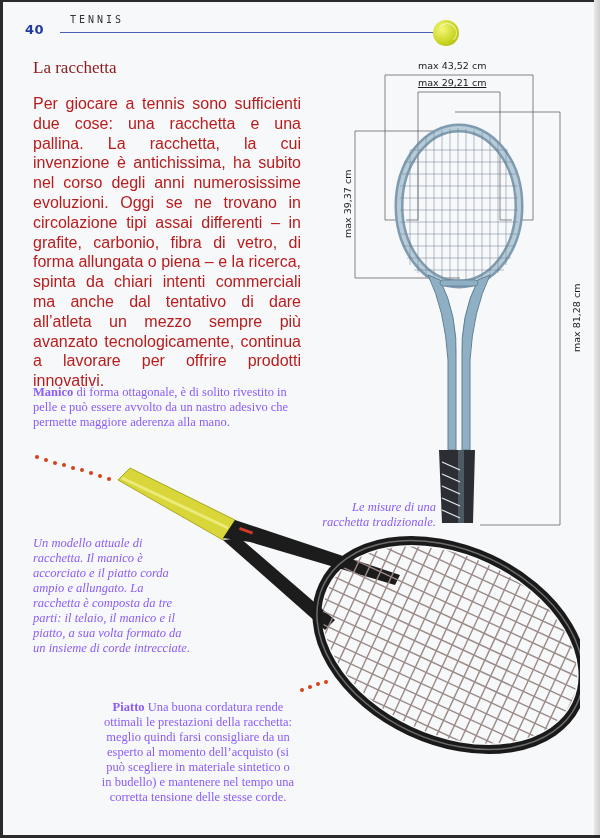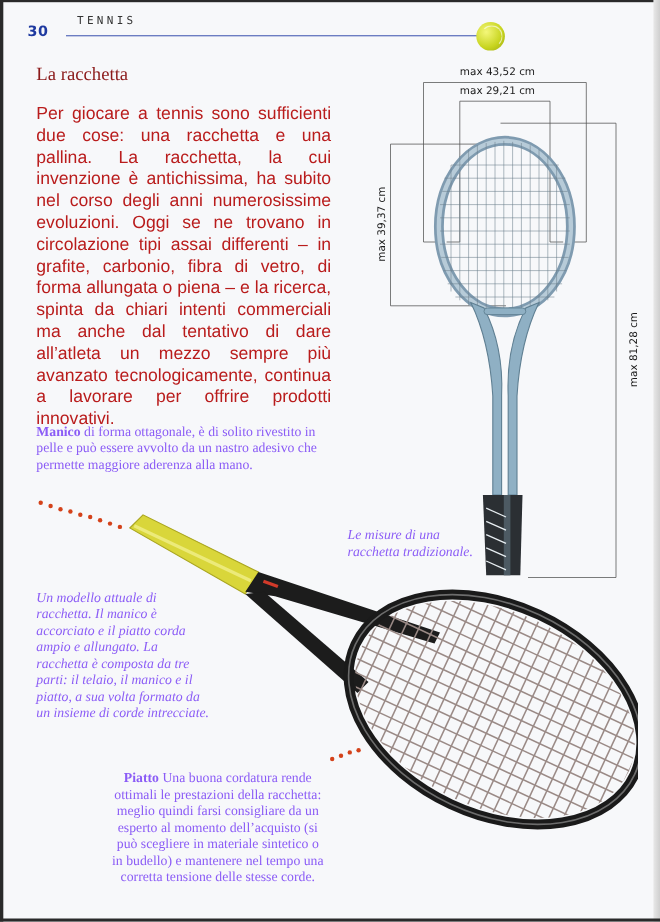--- a/index.html
+++ b/index.html
@@ -49,41 +49,41 @@
 
     .caption {
       position: absolute; font-family: "Liberation Serif", serif; font-size: 12.5px; line-height: 15px; color: #8b5cf6;
     }
     .caption b { font-weight: bold; }
     .caption.italic { font-style: italic; }
 
     .caption-manico { left: 33px; top: 385px; width: 260px; }
     .caption-modello { left: 33px; top: 512px; width: 160px; margin-top: 24px; }
     .caption-piatto { left: 100px; top: 700px; width: 196px; text-align: center; }
-    .caption-misure { left: 316px; top: 479px; width: 120px; text-align: left; }
+    .caption-misure { left: 316px; top: 500px; width: 120px; text-align: right; }
 
     .dim-label {
       position: absolute; font-family: "DejaVu Sans", sans-serif; font-size: 9.5px; color: #1a1a1a;
       white-space: nowrap;
     }
     .dim-label.vertical { transform: rotate(-90deg); transform-origin: left top; }
 
     .dots { position: absolute; }
     .dots span { position: absolute; width: 4px; height: 4px; border-radius: 50%; background: #d4421a; }
     .diagram, .photo { position: absolute; }
   </style>
 </head>
 <body>
 
 <div class="page-edge-top"></div>
 <div class="page-edge-left"></div>
 <div class="page-edge-right"></div>
 <div class="page-edge-bottom"></div>
 
-<div class="page-number">30</div>
+<div class="page-number">40</div>
 <div class="running-head">TENNIS</div>
 <div class="header-rule"></div>
 <div class="tennis-ball"></div>
 
 <h1 class="title" style="margin:0;">La racchetta</h1>
 
 <div class="body-text">
   <p style="text-align:justify;">Per giocare a tennis sono sufficienti due cose: una racchetta e una pallina. La racchetta, la cui invenzione è antichissima, ha subito nel corso degli anni numerosissime evoluzioni. Oggi se ne trovano in circolazione tipi assai differenti – in grafite, carbonio, fibra di vetro, di forma allungata o piena – e la ricerca, spinta da chiari intenti commerciali ma anche dal tentativo di dare all’atleta un mezzo sempre più avanzato tecnologicamente, continua a lavorare per offrire prodotti innovativi.</p>
 </div>
 
@@ -143,21 +143,21 @@
   <g stroke="#e8eef2" stroke-width="1.2">
     <line x1="102" y1="392" x2="120" y2="400"></line>
     <line x1="102" y1="404" x2="120" y2="412"></line>
     <line x1="102" y1="416" x2="120" y2="424"></line>
     <line x1="102" y1="428" x2="120" y2="436"></line>
     <line x1="102" y1="440" x2="120" y2="448"></line>
   </g>
 </svg>
 
 <div class="dim-label" style="left:418px; top:60px;">max 43,52 cm</div>
-<div class="dim-label" style="left:418px; top:77px;">max 29,21 cm</div>
+<div class="dim-label" style="left:418px; top:77px;text-decoration:underline;">max 29,21 cm</div>
 <div class="dim-label vertical" style="left:342px; top:238px;">max 39,37 cm</div>
 <div class="dim-label vertical" style="left:571px; top:352px;">max 81,28 cm</div>
 
 <div class="caption italic caption-misure">Le misure di una racchetta tradizionale.</div>
 
 <div class="caption caption-manico">
   <b>Manico</b><span> di forma ottagonale, è di solito rivestito in pelle e può essere avvolto da un nastro adesivo che permette maggiore aderenza alla mano.</span>
 </div>
 
 <div class="dots" style="left:35px; top:455px;">

